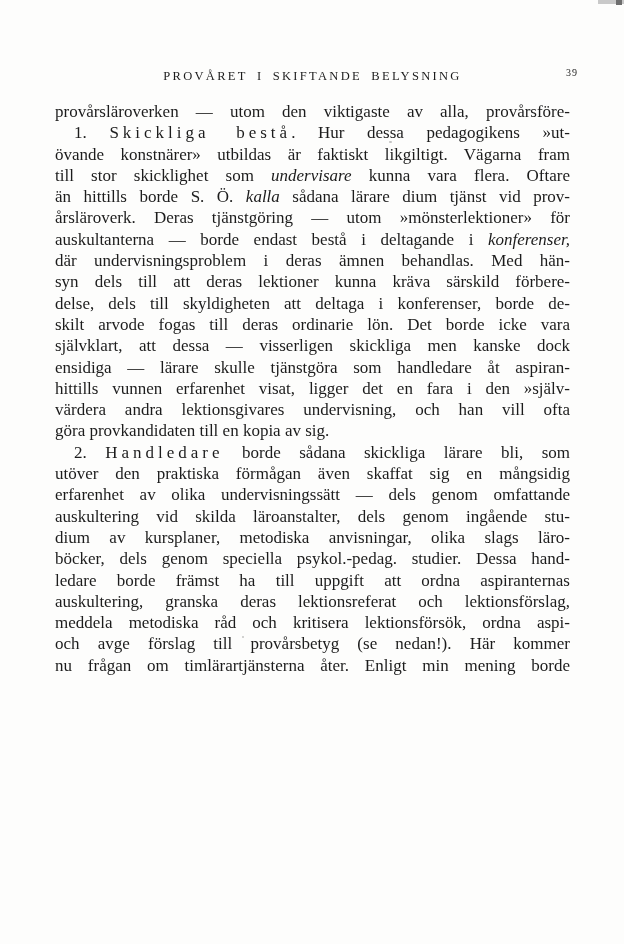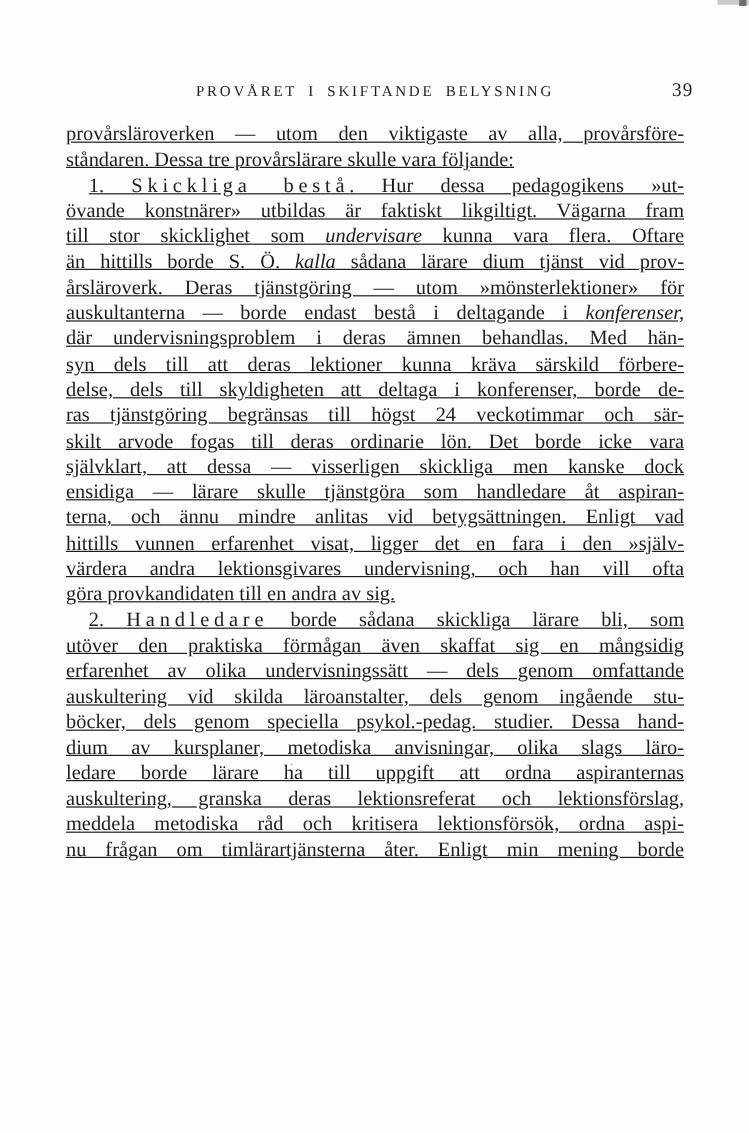--- a/index.html
+++ b/index.html
@@ -31,36 +31,35 @@
     display: block;
     text-align: center;
     font-size: 12.5px;
     letter-spacing: 2.3px;
     word-spacing: 4px;
     white-space: nowrap;
   }
   .page-number {
     position: absolute;
     right: -8px; top: -2px;
-    font-size: 16px;
+    font-size: 10px;
     letter-spacing: 1px;
   }
   
   .text-block {
     position: absolute;
     top: 101px; left: 55px; width: 515px;
   }
   .paragraph { margin: 0; padding: 0; }
   .line {
     font-size: 17px;
     line-height: 21.3px;
     height: 21.3px;
     white-space: nowrap;
     overflow: visible;
-    text-decoration: underline;
   }
   .line.justify {
     white-space: normal;
     text-align: justify;
     text-align-last: justify;
   }
   .line.indent { text-indent: 19px; }
   .sp { letter-spacing: 4px; }
   .it { font-style: italic; }
   
@@ -95,48 +94,46 @@
   <div class="speck speck-2"></div>
 
   <div class="running-header">
     <span class="running-title">PROVÅRET I SKIFTANDE BELYSNING</span>
     <span class="page-number">39</span>
   </div>
 
   <div class="text-block" id="text-block">
       <div class="paragraph">
         <div class="line justify"><span>provårsläroverken — utom den viktigaste av alla, provårsföre-</span></div>
-        <div class="line"><span>ståndaren. Dessa tre provårslärare skulle vara följande:</span></div>
       </div>
       <div class="paragraph">
         <div class="line justify indent"><span>1. </span><span class="sp">Skickliga bestå</span><span>. Hur dessa pedagogikens »ut-</span></div>
         <div class="line justify"><span>övande konstnärer» utbildas är faktiskt likgiltigt. Vägarna fram</span></div>
         <div class="line justify"><span>till stor skicklighet som </span><span class="it">undervisare</span><span> kunna vara flera. Oftare</span></div>
         <div class="line justify"><span>än hittills borde S. Ö. </span><span class="it">kalla</span><span> sådana lärare dium tjänst vid prov-</span></div>
         <div class="line justify"><span>årsläroverk. Deras tjänstgöring — utom »mönsterlektioner» för</span></div>
         <div class="line justify"><span>auskultanterna — borde endast bestå i deltagande i </span><span class="it">konferenser,</span></div>
         <div class="line justify"><span>där undervisningsproblem i deras ämnen behandlas. Med hän-</span></div>
         <div class="line justify"><span>syn dels till att deras lektioner kunna kräva särskild förbere-</span></div>
         <div class="line justify"><span>delse, dels till skyldigheten att deltaga i konferenser, borde de-</span></div>
-        <div class="line justify"><span>ras tjänstgöring begränsas till högst 24 veckotimmar och sär-</span></div>
         <div class="line justify"><span>skilt arvode fogas till deras ordinarie lön. Det borde icke vara</span></div>
         <div class="line justify"><span>självklart, att dessa — visserligen skickliga men kanske dock</span></div>
         <div class="line justify"><span>ensidiga — lärare skulle tjänstgöra som handledare åt aspiran-</span></div>
-        <div class="line justify"><span>terna, och ännu mindre anlitas vid betygsättningen. Enligt vad</span></div>
         <div class="line justify"><span>hittills vunnen erfarenhet visat, ligger det en fara i den »själv-</span></div>
         <div class="line justify"><span>värdera andra lektionsgivares undervisning, och han vill ofta</span></div>
-        <div class="line"><span>göra provkandidaten till en andra av sig.</span></div>
+        <div class="line"><span>göra provkandidaten till en kopia av sig.</span></div>
       </div>
       <div class="paragraph">
         <div class="line justify indent"><span>2. </span><span class="sp">Handledare</span><span> borde sådana skickliga lärare bli, som</span></div>
         <div class="line justify"><span>utöver den praktiska förmågan även skaffat sig en mångsidig</span></div>
         <div class="line justify"><span>erfarenhet av olika undervisningssätt — dels genom omfattande</span></div>
         <div class="line justify"><span>auskultering vid skilda läroanstalter, dels genom ingående stu-</span></div>
+        <div class="line justify"><span>dium av kursplaner, metodiska anvisningar, olika slags läro-</span></div>
         <div class="line justify"><span>böcker, dels genom speciella psykol.-pedag. studier. Dessa hand-</span></div>
-        <div class="line justify"><span>dium av kursplaner, metodiska anvisningar, olika slags läro-</span></div>
-        <div class="line justify"><span>ledare borde lärare ha till uppgift att ordna aspiranternas</span></div>
+        <div class="line justify"><span>ledare borde främst ha till uppgift att ordna aspiranternas</span></div>
         <div class="line justify"><span>auskultering, granska deras lektionsreferat och lektionsförslag,</span></div>
         <div class="line justify"><span>meddela metodiska råd och kritisera lektionsförsök, ordna aspi-</span></div>
+        <div class="line justify"><span>och avge förslag till provårsbetyg (se nedan!). Här kommer</span></div>
         <div class="line justify"><span>nu frågan om timlärartjänsterna åter. Enligt min mening borde</span></div>
       </div>
     </div>
 
 </div>
 
 </body></html>

